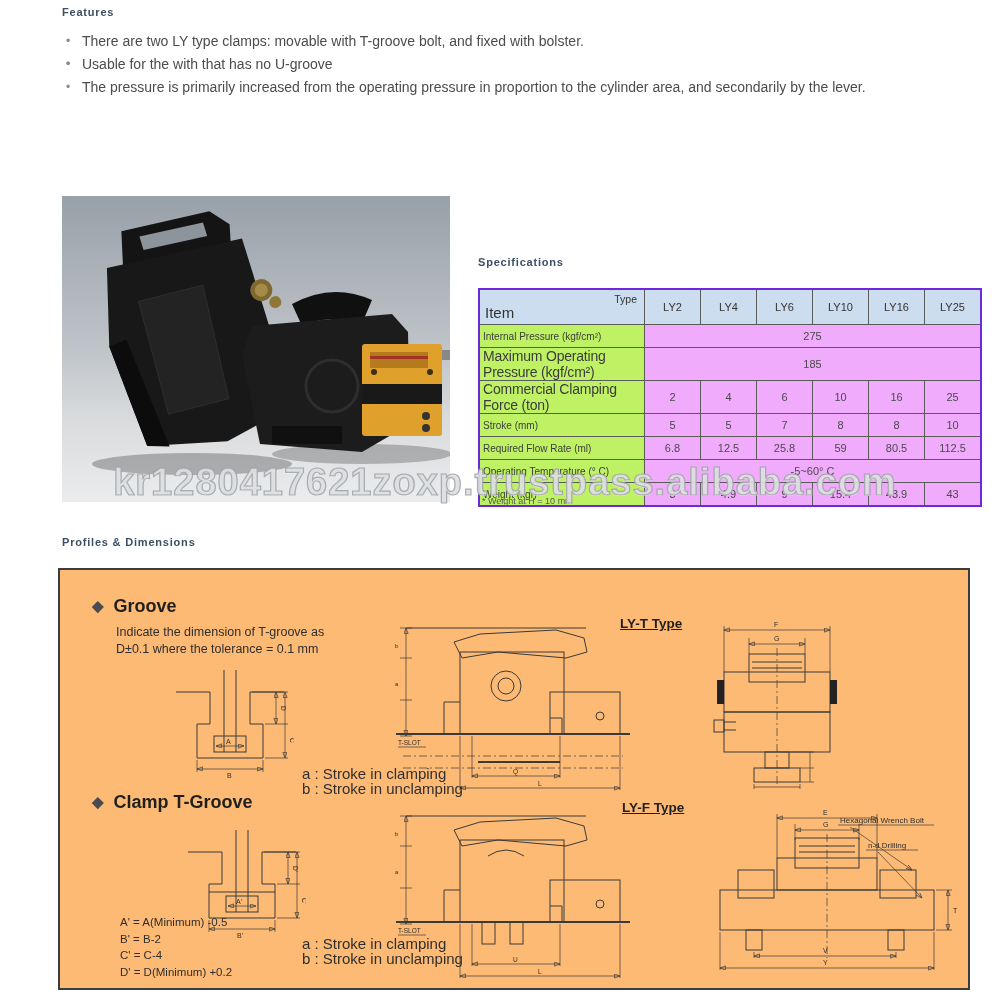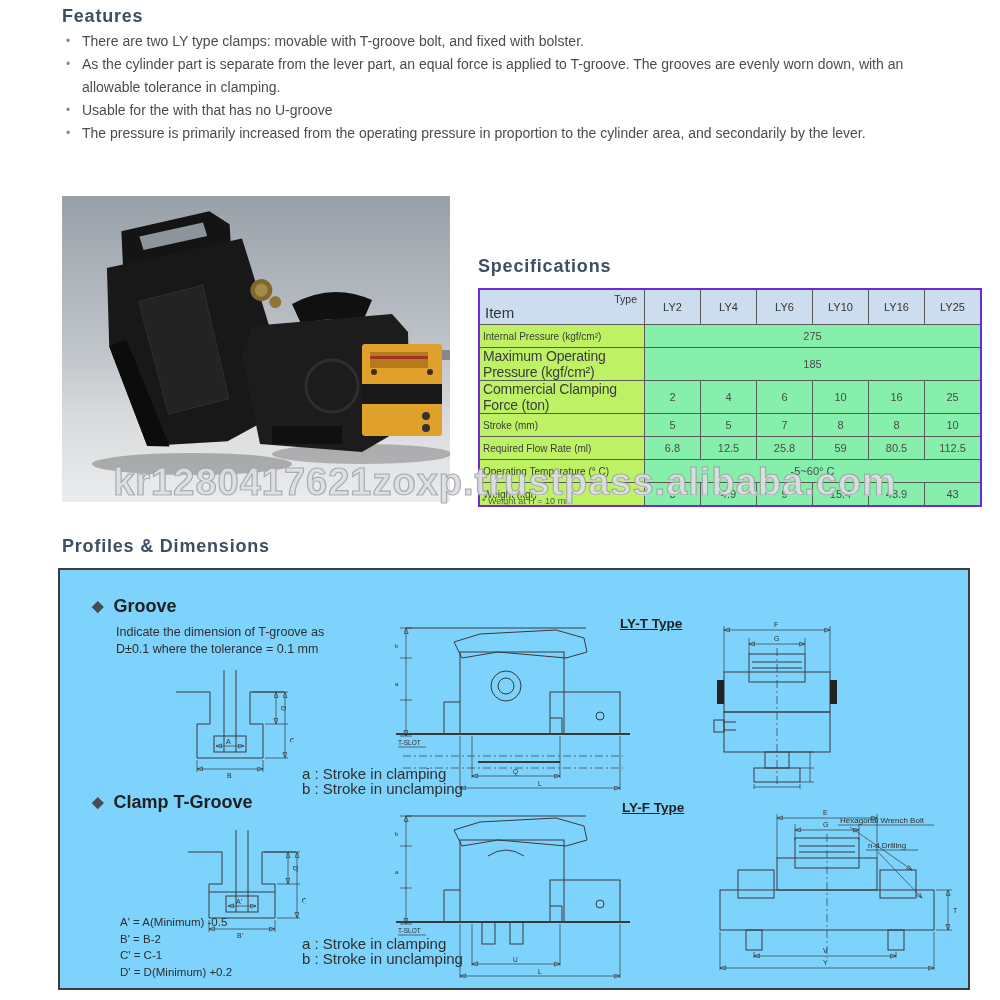--- a/index.html
+++ b/index.html
@@ -2,21 +2,21 @@
 <html><head>
 <meta charset="utf-8">
 <style>
   html,body{margin:0;padding:0;}
   body{
     width:1000px;height:1000px;position:relative;background:#ffffff;
     font-family:"Liberation Sans",sans-serif;color:#444;overflow:hidden;
   }
   .abs{position:absolute;}
   .sec-heading{
-    font-size:18px;font-weight:bold;color:#3d4f63;letter-spacing:0.8px;
+    font-size:11px;font-weight:bold;color:#3d4f63;letter-spacing:0.8px;
   }
   
   #features-list{left:62px;top:30px;width:890px;list-style:none;margin:0;padding:0;}
   #features-list li{position:relative;padding-left:20px;font-size:14px;line-height:23px;color:#4c4c4c;}
   #features-list .dot{position:absolute;left:4px;top:0;color:#8a8a8a;font-size:12px;}
   
   #photo{left:62px;top:196px;width:388px;height:306px;overflow:hidden;}
   
   #watermark{
     left:40px;top:461px;width:930px;text-align:center;z-index:60;pointer-events:none;
@@ -26,31 +26,31 @@
     text-shadow:0 1px 0 rgba(255,255,255,0.6);
     white-space:nowrap;
   }
   
   #spec-heading{left:478px;top:256px;}
   #spec-table{left:478px;top:288px;border-collapse:collapse;table-layout:fixed;border:2px solid #6d28d9;}
   #spec-table td,#spec-table th{border:1px solid #5a5a5a;padding:0;}
   #spec-table th{background:#cdddf0;font-size:11px;font-weight:normal;color:#333;height:34px;width:55px;}
   #spec-table td.lbl{background:#bef264;width:158px;font-size:10px;text-align:left;padding:0 3px;color:#3c3c3c;height:22px;}
   #spec-table td.lbl.tight{font-size:14px;letter-spacing:-0.2px;}
-  #spec-table td.val{font-size:11px;text-align:center;color:#4a4a4a;background:#86efac;height:22px;}
+  #spec-table td.val{font-size:11px;text-align:center;color:#4a4a4a;background:#f0abfc;height:22px;}
   #corner-cell{
     position:relative;width:158px;
     background:linear-gradient(to bottom right,#cdddf0 49.5%,#5a5a5a 49.5%,#5a5a5a 50.6%,#cdddf0 50.6%);
   }
   #corner-cell .c-top{position:absolute;top:3px;right:7px;font-size:10.5px;color:#333;}
   #corner-cell .c-bottom{position:absolute;bottom:3px;left:5px;font-size:15px;color:#333;}
   #spec-footnote{left:482px;top:496px;font-size:9px;color:#555;}
   
   #profiles-heading{left:62px;top:536px;}
-  #profiles-box{left:58px;top:568px;width:908px;height:418px;border:2px solid #3c3c3c;background:#7dd3fc;}
+  #profiles-box{left:58px;top:568px;width:908px;height:418px;border:2px solid #3c3c3c;background:#fdba74;}
   .sub-heading{position:absolute;font-size:18px;font-weight:bold;color:#1f1f1f;}
   .sub-heading .diamond{color:#4a4a52;font-size:15px;margin-right:10px;vertical-align:1px;}
   .desc{position:absolute;font-size:12.5px;color:#2e2e2e;line-height:17px;}
   .stroke-notes{position:absolute;font-size:15px;font-weight:normal;color:#2f2f2f;line-height:15px;}
   .type-label{position:absolute;font-size:13.5px;font-weight:bold;color:#1f1f1f;text-decoration:underline;}
   .formulas{position:absolute;font-size:11.5px;color:#2e2e2e;line-height:16.5px;}
   
   svg.draw path,svg.draw rect,svg.draw line,svg.draw circle,svg.draw polyline{
     stroke:#3a3a3a;stroke-width:1;fill:none;
   }
@@ -65,21 +65,20 @@
 
 <div class="abs sec-heading" style="left:62px;top:6px;">Features</div>
 
 <ul class="abs" id="features-list">
   <li>
     <span class="dot">•</span>
     <span>There are two LY type clamps: movable with T-groove bolt, and fixed with bolster.</span>
   </li>
   <li>
     <span class="dot">•</span>
-    <span>As the cylinder part is separate from the lever part, an equal force is applied to T-groove. The grooves are evenly worn down, with an allowable tolerance in clamping.</span>
   </li>
   <li>
     <span class="dot">•</span>
     <span>Usable for the with that has no U-groove</span>
   </li>
   <li>
     <span class="dot">•</span>
     <span>The pressure is primarily increased from the operating pressure in proportion to the cylinder area, and secondarily by the lever.</span>
   </li>
 </ul>
@@ -345,21 +344,21 @@
     <line class="dim" x1="95" y1="92" x2="118" y2="92"></line>
     <line class="dim" x1="106" y1="26" x2="106" y2="58" marker-start="url(#ar-g2)" marker-end="url(#ar-g2)"></line>
     <text transform="rotate(90 111 40)" x="111" y="40" font-size="6.5">D'</text>
     <line class="dim" x1="115" y1="26" x2="115" y2="92" marker-start="url(#ar-g2)" marker-end="url(#ar-g2)"></line>
     <text transform="rotate(90 120 72)" x="120" y="72" font-size="6.5">C'</text>
   </svg>
 
   <div class="formulas" style="left:60px;top:344px;">
     <div>A' = A(Minimum) -0.5</div>
     <div>B' = B-2</div>
-    <div>C' = C-1</div>
+    <div>C' = C-4</div>
     <div>D' = D(Minimum) +0.2</div>
   </div>
 
   <svg class="draw" style="position:absolute;left:328px;top:224px;" width="250" height="188" viewBox="0 0 250 188">
     <defs>
       <marker id="ar-sv2" markerWidth="9" markerHeight="7" refX="8" refY="3" orient="auto-start-reverse">
         <path d="M0,0 L8,3 L0,6 Z" fill="#3a3a3a" stroke="none"></path>
       </marker>
     </defs>
     <line x1="18" y1="22" x2="198" y2="22"></line>

